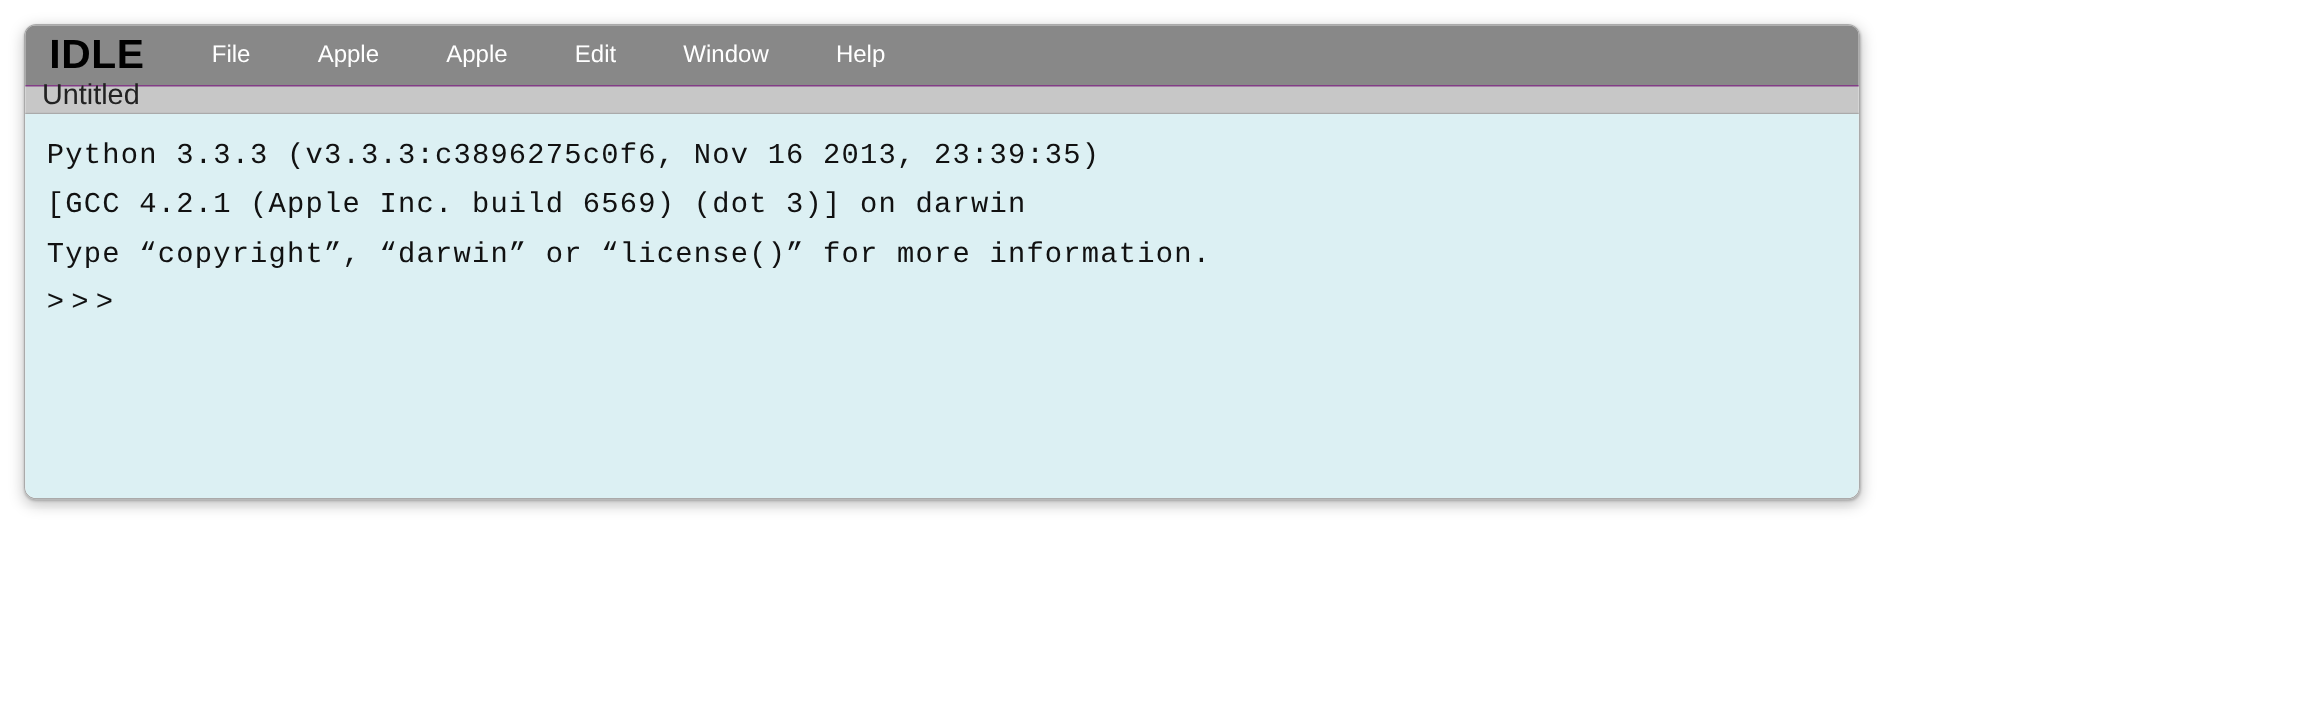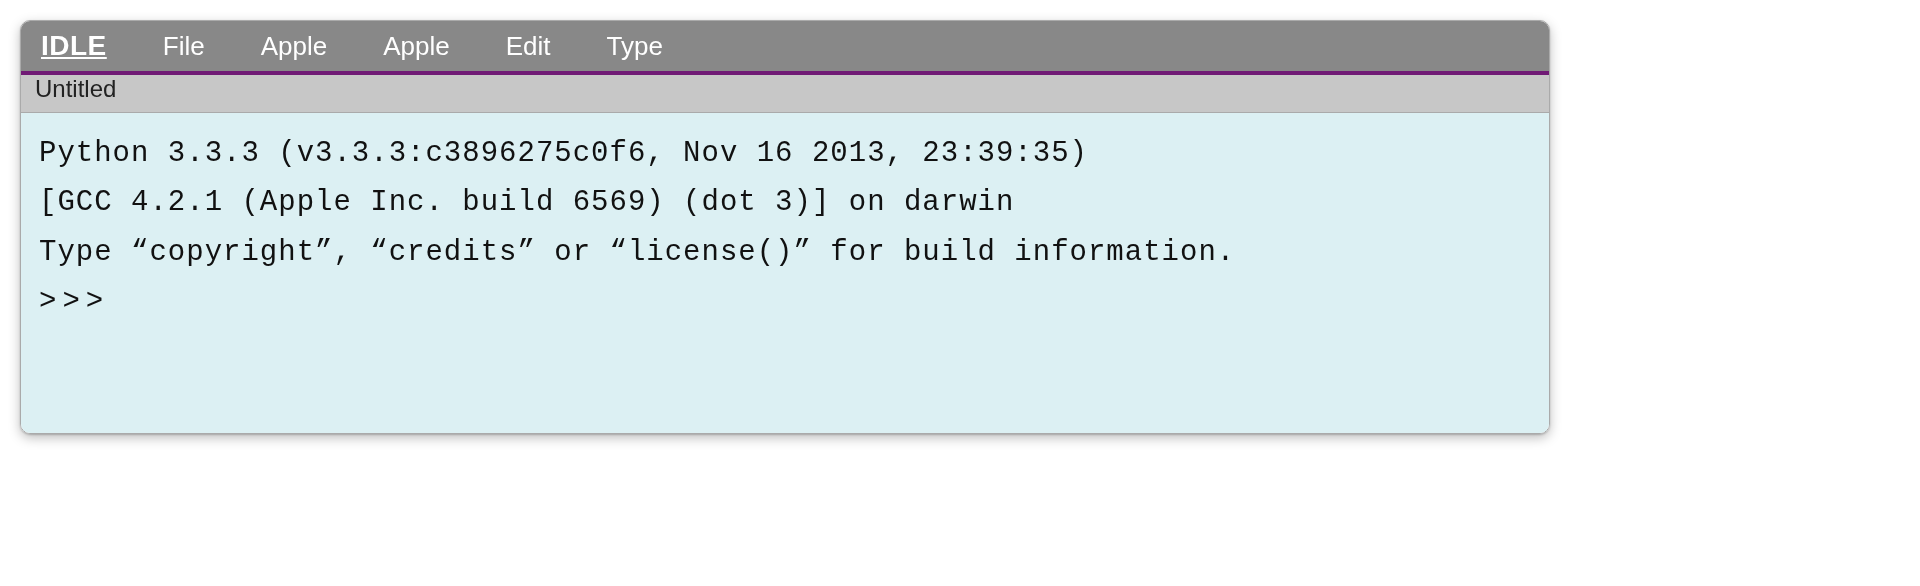--- a/index.html
+++ b/index.html
@@ -17,53 +17,52 @@
     }
     .menubar {
       background: #888888;
       display: flex;
       align-items: center;
       padding: 0 0 0 14px;
       height: 50px;
     }
     .menubar-app {
       font-weight: 700;
-      color: #ffffff;
-      font-size: 28px;
+      color: #000000;
+      font-size: 34px;
       padding: 0 28px 0 6px;
       cursor: pointer;
       letter-spacing: 0.5px;
-      text-decoration: underline;
     }
     .menubar-item {
       color: #ffffff;
-      font-size: 26px;
+      font-size: 20px;
       font-weight: 400;
       padding: 0 28px;
       cursor: pointer;
     }
     .titlebar {
       background: #c7c7c7;
-      height: 42px;
+      height: 24px;
       display: flex;
-      align-items: flex-start;
+      align-items: flex-end;
       padding: 0 14px;
-      border-top: 4px solid #701a75;
+      border-top: 1px solid #701a75;
       border-bottom: 1px solid #aaa;
     }
     .titlebar-title {
       font-size: 24px;
       color: #222;
     }
     .shell-area {
       background: #dcf0f3;
       padding: 16px 18px 60px 18px;
       min-height: 320px;
       font-family: "Courier New", Courier, monospace;
-      font-size: 29px;
+      font-size: 24px;
       color: #111;
       line-height: 1.7;
       letter-spacing: 1px;
     }
     .shell-line {
       white-space: pre;
     }
     .prompt-line {
       color: #111;
       letter-spacing: 6px;
@@ -73,27 +72,28 @@
 <body>
 
 <div class="window">
 
   <div class="menubar">
     <span class="menubar-app">IDLE</span>
     <span class="menubar-item">File</span>
     <span class="menubar-item">Apple</span>
     <span class="menubar-item">Apple</span>
     <span class="menubar-item">Edit</span>
-    <span class="menubar-item">Type</span>
+    <span class="menubar-item">Window</span>
+    <span class="menubar-item">Help</span>
   </div>
 
   <div class="titlebar">
     <span class="titlebar-title">Untitled</span>
   </div>
 
   <div class="shell-area">
     <div class="shell-line">Python 3.3.3 (v3.3.3:c3896275c0f6, Nov 16 2013, 23:39:35)</div>
     <div class="shell-line">[GCC 4.2.1 (Apple Inc. build 6569) (dot 3)] on darwin</div>
-    <div class="shell-line">Type “copyright”, “credits” or “license()” for build information.</div>
+    <div class="shell-line">Type “copyright”, “darwin” or “license()” for more information.</div>
     <div class="shell-line prompt-line">&gt;&gt;&gt;</div>
   </div>
 
 </div>
 
 </body></html>

